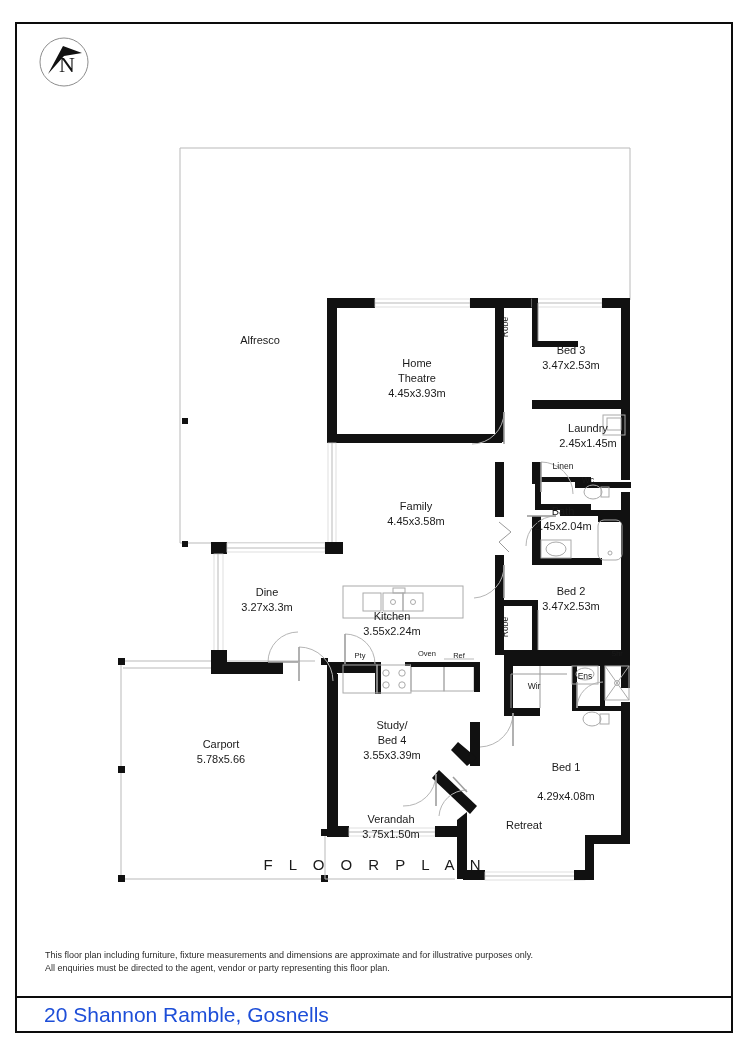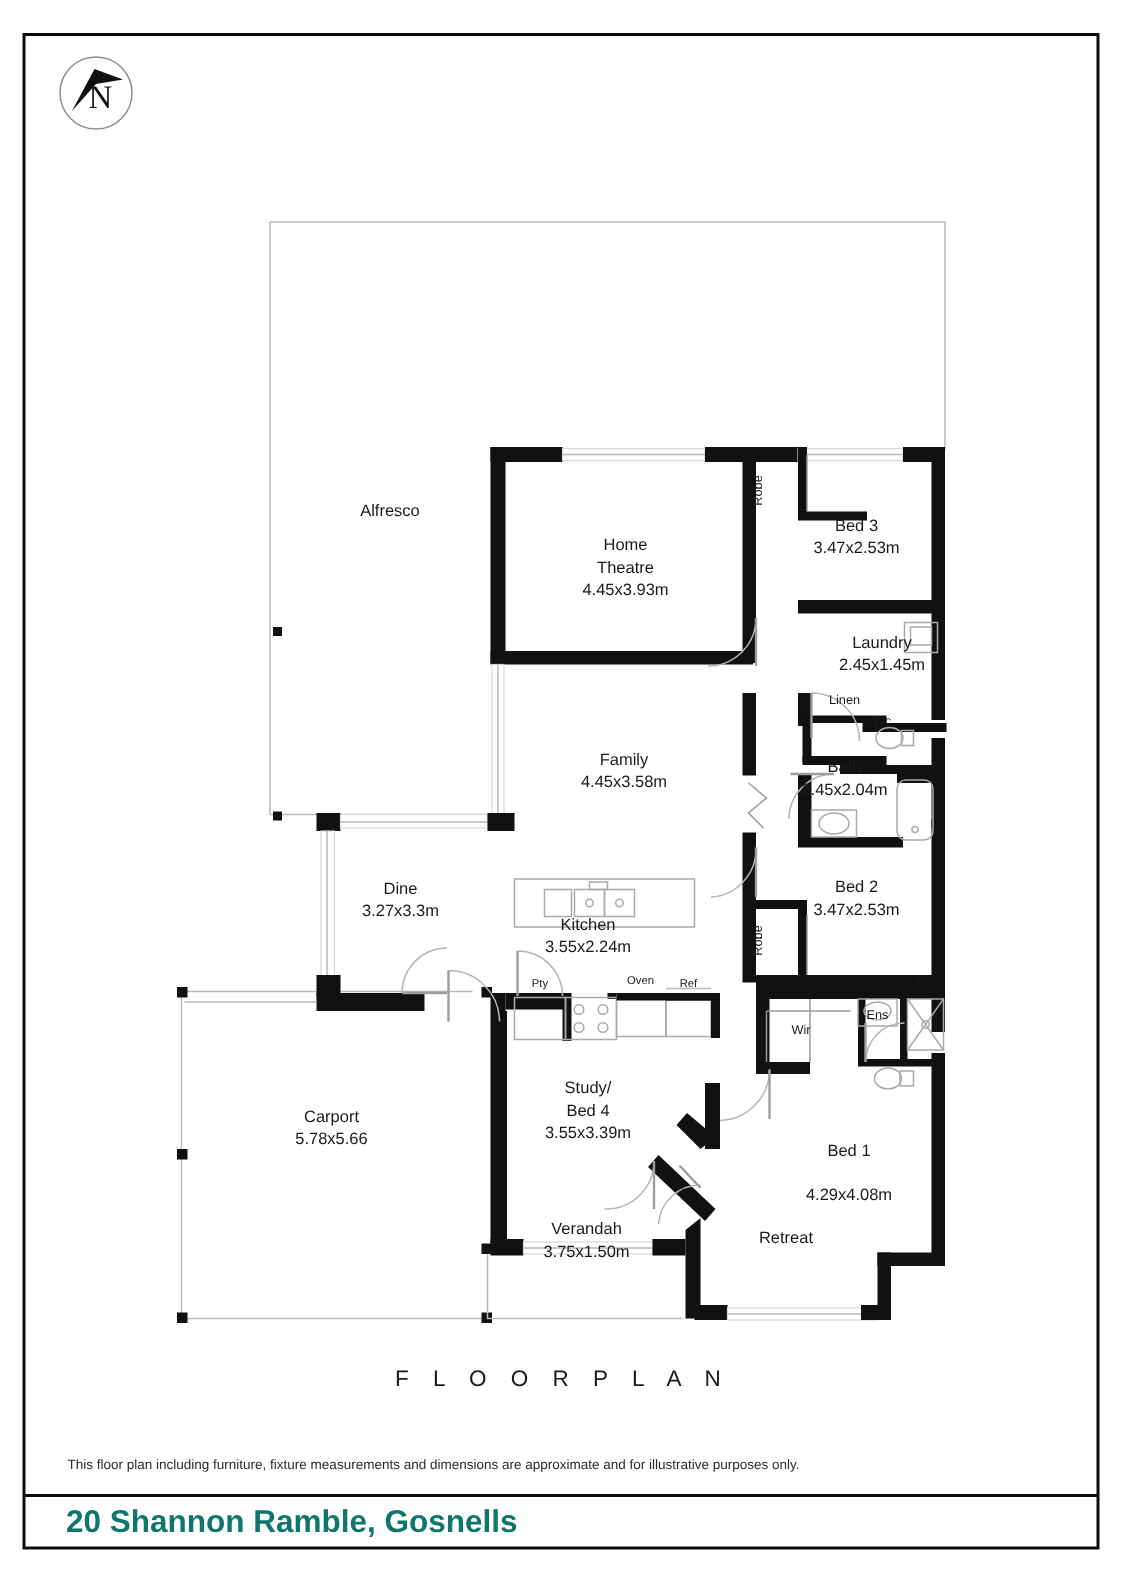--- a/index.html
+++ b/index.html
@@ -60,54 +60,52 @@
   .greyline { fill: none; stroke: #9a9a9a; stroke-width: 1; }
   .fixture { fill: none; stroke: #aaaaaa; stroke-width: 1; }
   .door-arc { fill: none; stroke: #b5b5b5; stroke-width: 1; }
   .door-leaf { fill: none; stroke: #9e9e9e; stroke-width: 1.6; }
   .win { fill: #ffffff; stroke: #d8d8d8; stroke-width: 0.8; }
   .post { fill: #111111; }
 
   #title-floorplan {
     position: absolute;
     left: 0;
-    top: 911px;
+    top: 856px;
     width: 750px;
     text-align: center;
     font-size: 15px;
     letter-spacing: 6px;
     color: #1a1a1a;
     font-family: "Liberation Sans", sans-serif;
   }
   #disclaimer {
     position: absolute;
     left: 45px;
     top: 949px;
     width: 560px;
     font-size: 9px;
     line-height: 13.2px;
     color: #2b2b2b;
-    margin-top: 21px;
   }
   #addr-rule {
     position: absolute;
     left: 16px;
     top: 996px;
     width: 716px;
     height: 2px;
     background: #0c0c0c;
   }
   #address {
     position: absolute;
     left: 44px;
     top: 1003px;
     font-size: 21px;
-    color: #0f766e;
+    color: #1d4ed8;
     letter-spacing: 0px;
-    font-weight: bold;
   }
 </style>
 </head>
 <body>
 
 <div id="page">
 
   <div id="frame"></div>
 
   <svg id="compass" viewBox="0 0 52 52">
@@ -384,18 +382,19 @@
       <text class="plan-label lbl-tiny" x="345" y="634">Pty</text>
       <text class="plan-label lbl-tiny" x="412" y="632">Oven</text>
       <text class="plan-label lbl-tiny" x="444" y="634">Ref</text>
     </g>
   </svg>
 
   <div id="title-floorplan">F L O O R   P L A N</div>
 
   <div id="disclaimer">
     <div>This floor plan including furniture, fixture measurements and dimensions are approximate and for illustrative purposes only.</div>
+    <div>All enquiries must be directed to the agent, vendor or party representing this floor plan.</div>
   </div>
 
   <div id="addr-rule"></div>
   <div id="address">20 Shannon Ramble, Gosnells</div>
 
 </div>
 
 </body></html>

